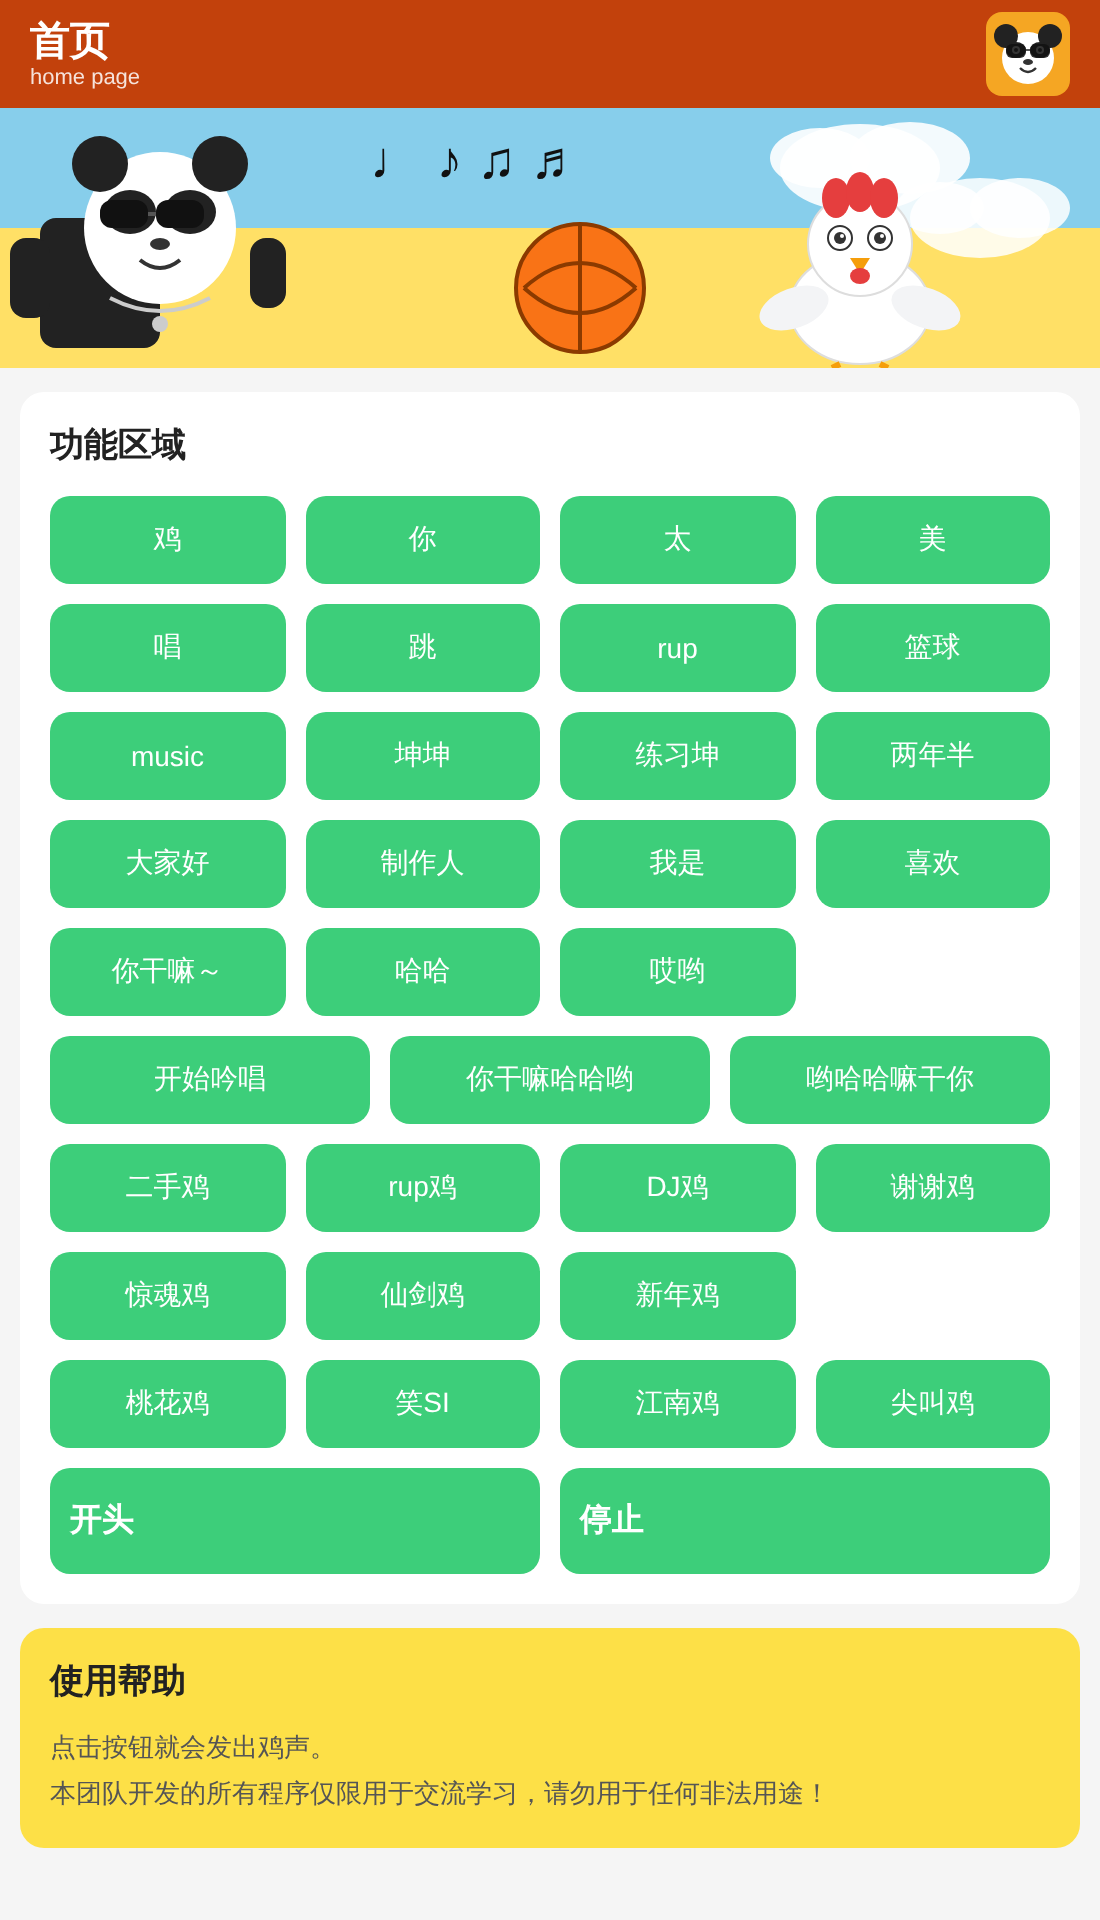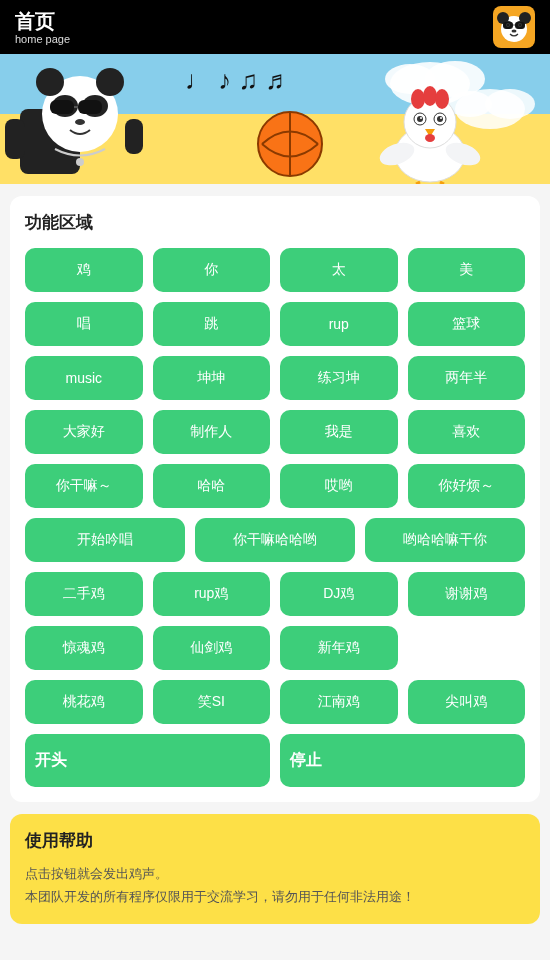--- a/index.html
+++ b/index.html
@@ -6,21 +6,21 @@
     body {
       width: 550px;
       min-height: 960px;
       font-family: -apple-system, "PingFang SC", "Microsoft YaHei", sans-serif;
       background: #f5f5f5;
       overflow-x: hidden;
     }
 
     
     .header {
-      background: #000000;
+      background: #c2410c;
       padding: 10px 15px 10px 15px;
       display: flex;
       align-items: center;
       justify-content: space-between;
       height: 54px;
     }
     .header-left .title-zh {
       font-size: 20px;
       font-weight: bold;
       color: #fff;
@@ -76,21 +76,21 @@
       color: #fff;
       border: none;
       border-radius: 10px;
       padding: 13px 5px;
       font-size: 14px;
       font-weight: 500;
       cursor: pointer;
       text-align: center;
       transition: background 0.15s;
     }
-    .func-btn.wide { padding: 13px 10px; border-radius: 11px; }
+    .func-btn.wide { padding: 13px 10px; }
 
     .action-grid {
       display: grid;
       grid-template-columns: 1fr 1fr;
       gap: 10px;
       margin-top: 8px;
     }
     .action-btn {
       background: #3dce7a;
       color: #fff;
@@ -275,21 +275,20 @@
     <button class="func-btn">大家好</button>
     <button class="func-btn">制作人</button>
     <button class="func-btn">我是</button>
     <button class="func-btn">喜欢</button>
   </div>
 
   <div class="btn-grid">
     <button class="func-btn">你干嘛～</button>
     <button class="func-btn">哈哈</button>
     <button class="func-btn">哎哟</button>
-    <button class="func-btn">你好烦～</button>
   </div>
 
   <div class="btn-grid-3">
     <button class="func-btn wide">开始吟唱</button>
     <button class="func-btn wide">你干嘛哈哈哟</button>
     <button class="func-btn wide">哟哈哈嘛干你</button>
   </div>
 
   <div class="btn-grid">
     <button class="func-btn">二手鸡</button>

